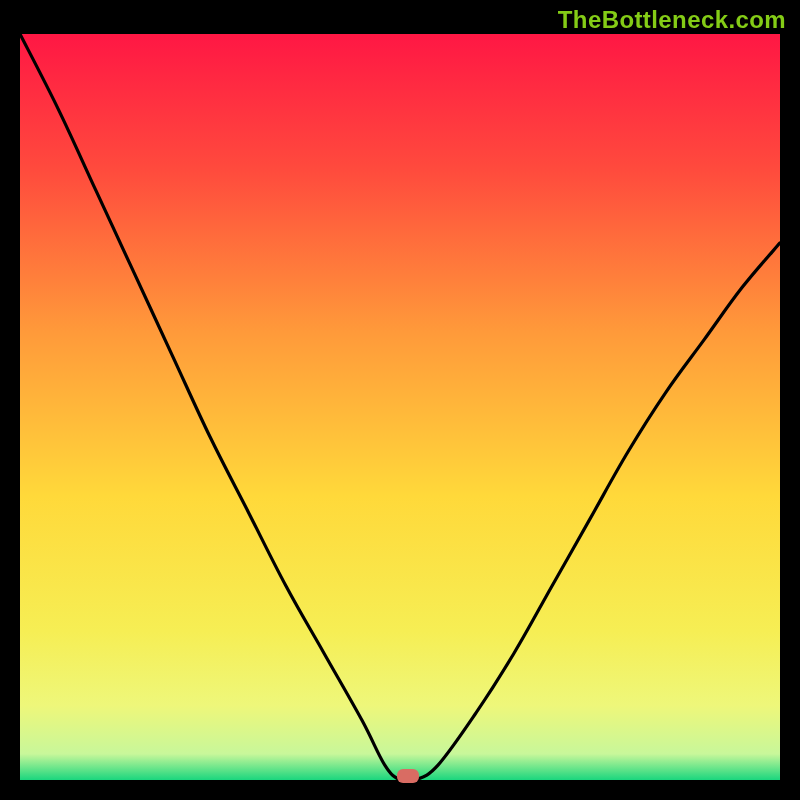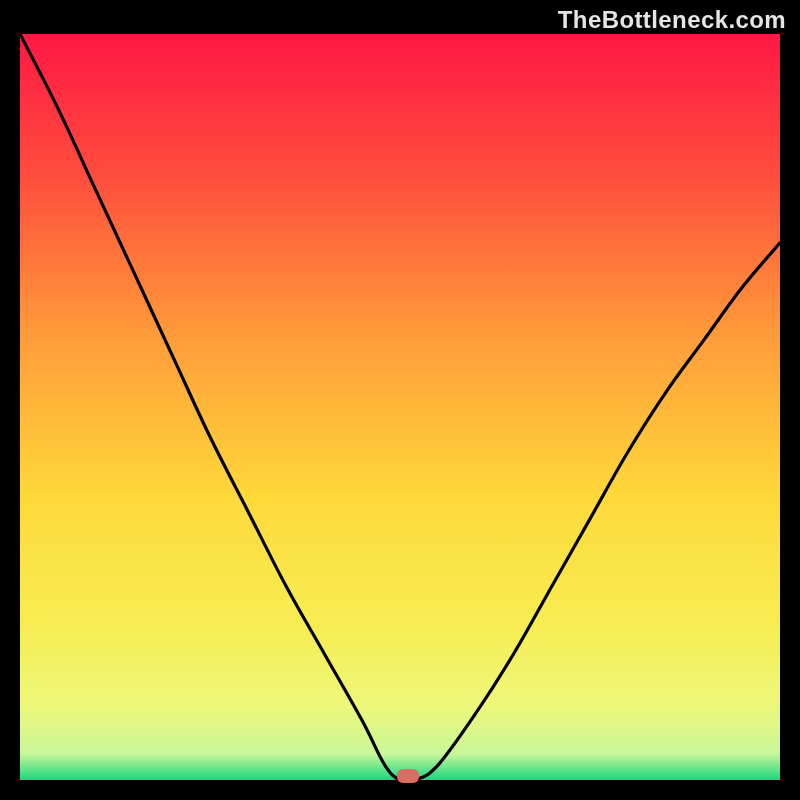--- a/index.html
+++ b/index.html
@@ -14,21 +14,21 @@
   .frame {
     position: relative;
     width: 800px;
     height: 800px;
     background: #000;
   }
   .watermark {
     position: absolute;
     top: 6px;
     right: 14px;
-    color: #e5e5e5;
+    color: #84cc16;
     font-size: 24px;
     font-weight: 600;
     letter-spacing: 0.4px;
     z-index: 10;
     user-select: none;
   }
   .plot-outer {
     position: absolute;
     left: 20px;
     top: 34px;

